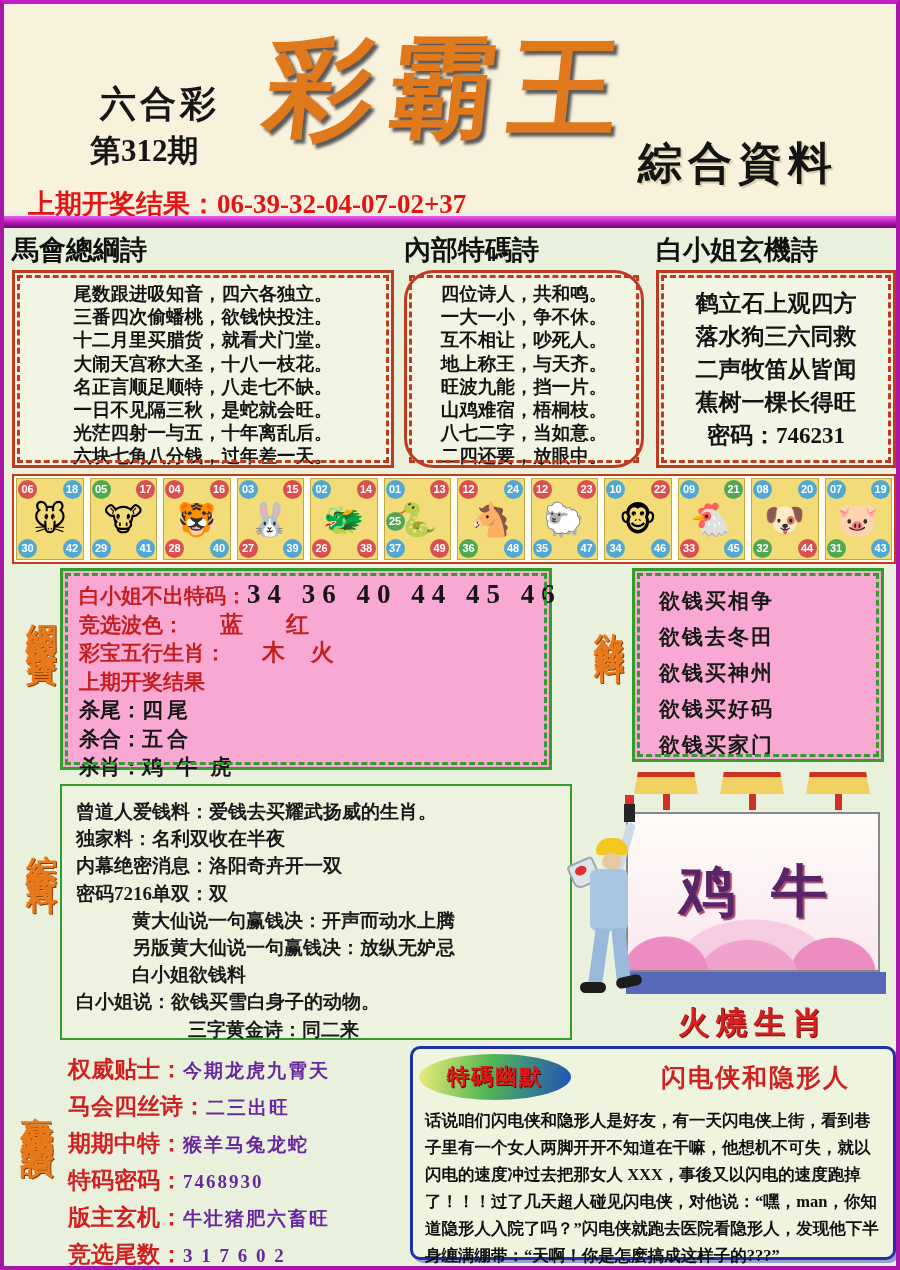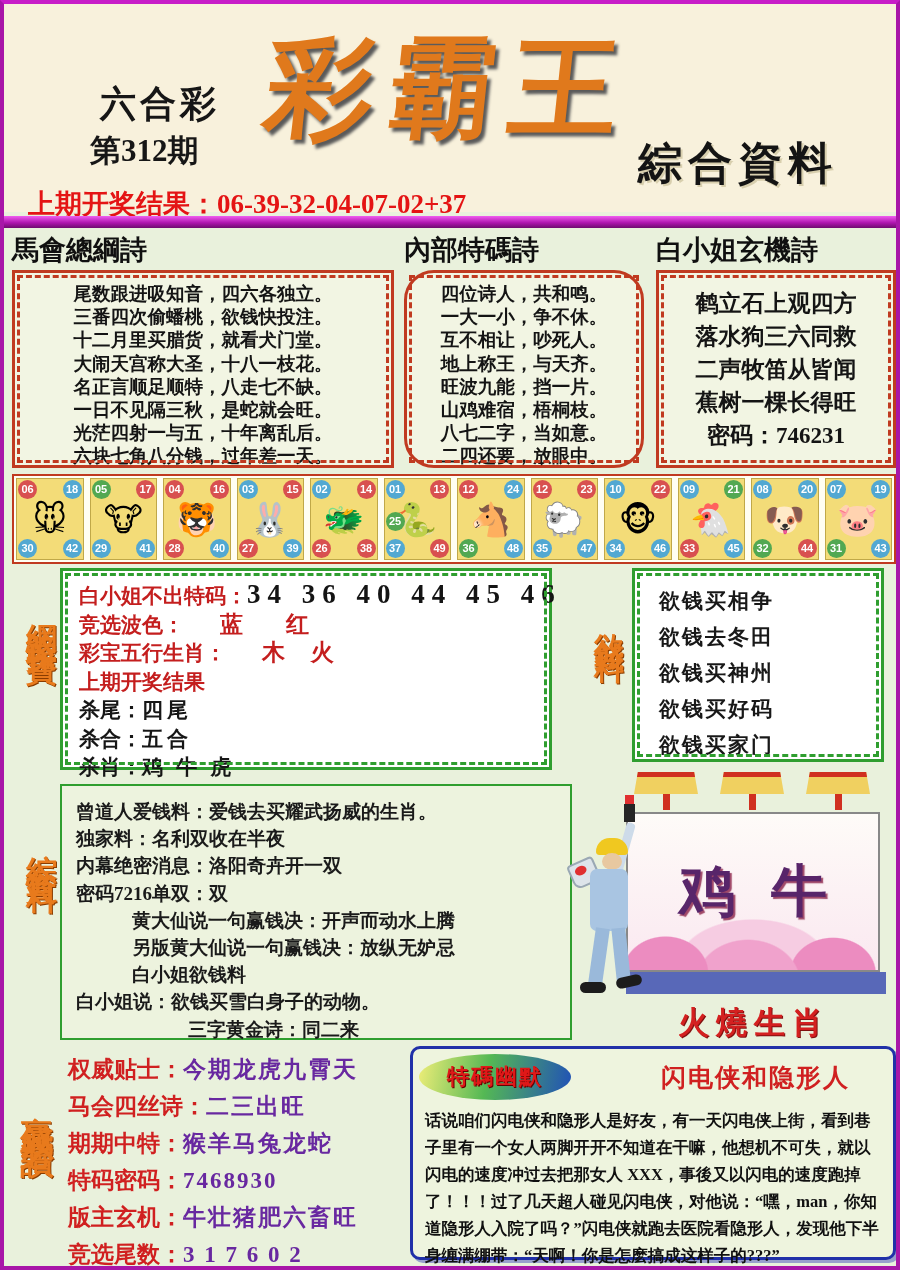--- a/index.html
+++ b/index.html
@@ -15,21 +15,21 @@
   .big-title{left:262px;top:12px;font-size:108px;font-weight:900;color:#e0791c;
              letter-spacing:14px;transform:skewX(-6deg);text-shadow:4px 4px 3px #5a5a5a;}
   .subtitle{left:634px;top:130px;font-size:44px;font-weight:900;color:#141414;
             letter-spacing:6px;text-shadow:2px 2px 0 #d8cfae;}
   .last-draw{left:24px;top:182px;font-size:27px;font-weight:900;color:#e41414;}
   .band{left:0;right:0;top:212px;height:12px;background:linear-gradient(#f05ef0,#b016b0 55%,#700a70);}
   
   .poem-title{top:228px;height:36px;font-size:27px;font-weight:700;color:#101010;}
   .stamp-red{border:3px solid #c03a20;background:#f2f5e3;}
   .stamp-red::before{content:"";position:absolute;inset:2px;border:3px dashed #c03a20;pointer-events:none;}
-  .stamp-green{border:3px solid #2f9e2f;background:#ffffff;}
+  .stamp-green{border:3px solid #2f9e2f;background:#f9a8d4;}
   .stamp-green::before{content:"";position:absolute;inset:2px;border:3px dashed #2f9e2f;pointer-events:none;}
   .poem-box{top:266px;height:198px;box-sizing:border-box;}
   .poem-lines{padding-top:10px;text-align:center;font-weight:900;color:#141414;}
   .p8 div{font-size:18.5px;line-height:23.2px;}
   .p5 div{font-size:23px;line-height:33px;}
   
   .zstrip{left:8px;top:470px;width:884px;height:90px;border:2px solid #c03a20;background:#fffef2;
           display:flex;gap:6px;padding:2px;box-sizing:border-box;}
   .zcard{position:relative;flex:1;background:#f3dc78;border:1px solid #c0a848;display:flex;
          align-items:center;justify-content:center;}
@@ -91,21 +91,21 @@
   .pleg1{position:absolute;left:20px;top:90px;width:14px;height:56px;background:#9ab9da;transform:rotate(8deg);}
   .pleg2{position:absolute;left:42px;top:90px;width:14px;height:52px;background:#9ab9da;transform:rotate(-6deg);}
   .pshoe1{position:absolute;left:8px;top:144px;width:26px;height:11px;background:#1c1c1c;border-radius:6px;}
   .pshoe2{position:absolute;left:44px;top:138px;width:26px;height:11px;background:#1c1c1c;border-radius:6px;transform:rotate(-12deg);}
   .pbucket{position:absolute;left:-2px;top:22px;width:24px;height:22px;background:#dde4ea;border-radius:4px 4px 8px 8px;border:2px solid #9aa8b4;transform:rotate(-24deg);}
   .pbucket::before{content:"";position:absolute;left:4px;top:3px;width:12px;height:9px;background:#e03030;border-radius:50%;}
   
   .tips{left:64px;top:1048px;width:360px;}
   .tips .trow2{line-height:35px;white-space:nowrap;}
   .rlabel{color:#d02020;font-weight:900;font-size:23px;}
-  .rval{color:#6828a0;font-weight:900;font-size:23px;letter-spacing:2px;margin-top:29px;}
+  .rval{color:#6828a0;font-weight:900;font-size:19px;letter-spacing:2px;margin-top:29px;}
   
   .joke{left:406px;top:1042px;width:486px;height:214px;border:3px solid #2030a8;border-radius:10px;
         background:#eef4de;box-shadow:3px 3px 0 #98a0cc;box-sizing:border-box;}
   .badge{position:absolute;left:6px;top:5px;width:152px;height:46px;border-radius:50%;
          background:linear-gradient(100deg,#f0ee78,#54b854 45%,#2050b8);
          display:flex;align-items:center;justify-content:center;
          color:#e01818;font-size:22px;font-weight:900;letter-spacing:2px;text-shadow:1px 1px 0 #600;}
   .joke-title{position:absolute;left:248px;top:12px;font-size:25px;font-weight:900;color:#d02020;letter-spacing:2px;font-family:Liberation Serif, serif;}
   .joke-body{position:absolute;left:12px;right:10px;top:58px;font-size:16.5px;line-height:27px;
              color:#101010;font-weight:700;}

